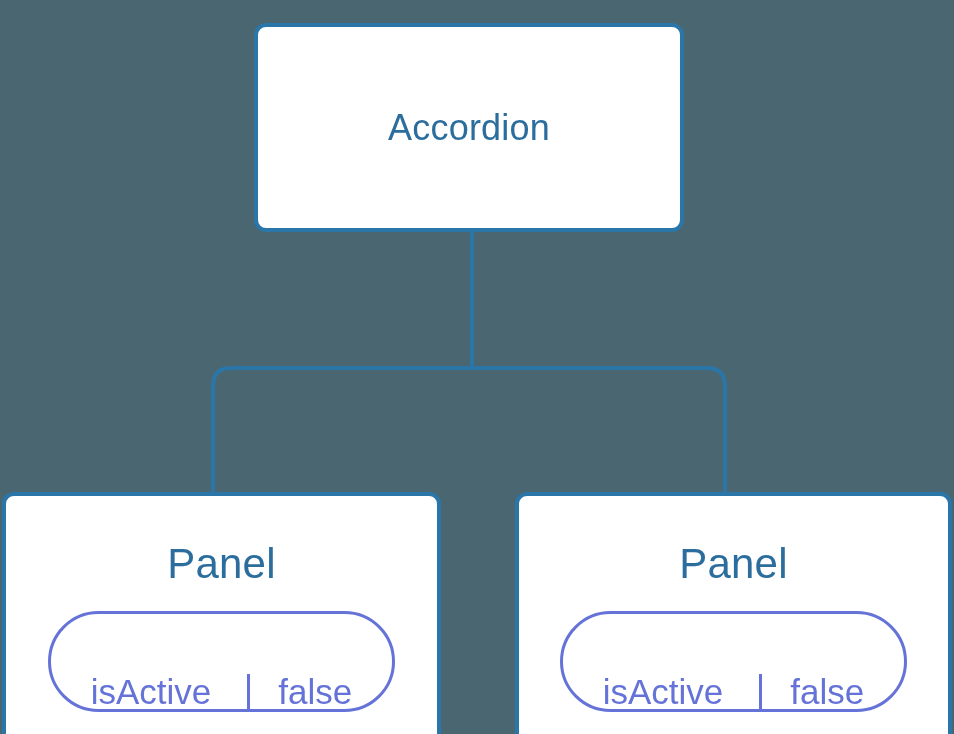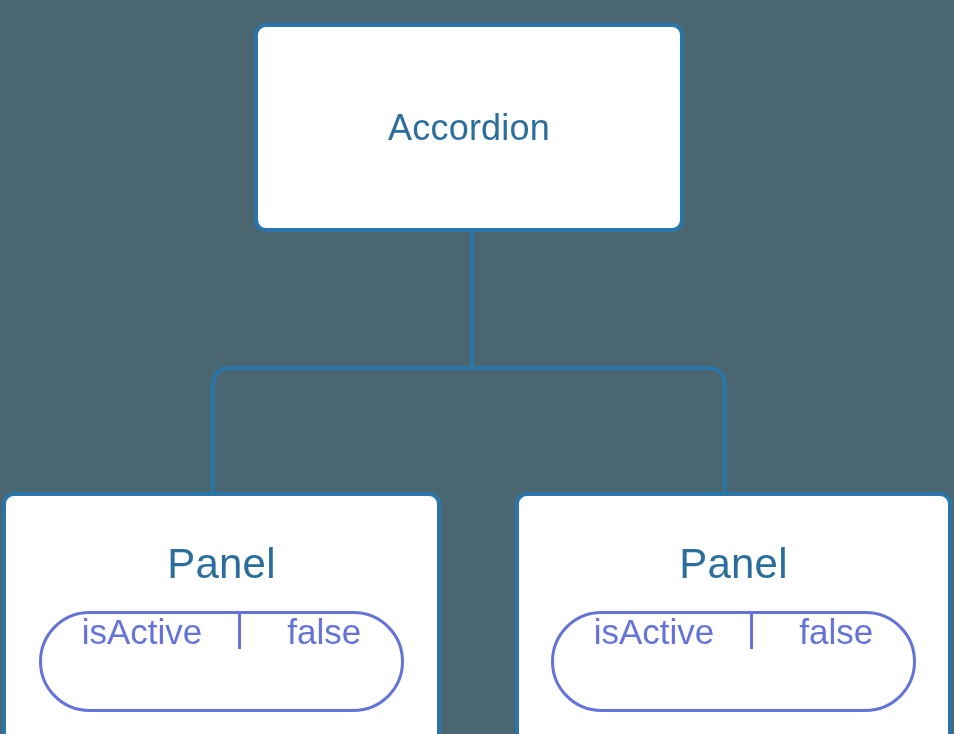--- a/index.html
+++ b/index.html
@@ -85,21 +85,21 @@
 
   .node-card.leaf-left .node-title,
   .node-card.leaf-right .node-title {
     margin-top: 47px;
   }
 
   
   .state-pill {
     margin-top: 26px;
     display: flex;
-    align-items: flex-start;
+    align-items: flex-end;
     box-sizing: border-box;
     height: 101px;
     border: 3px solid #6573d8;
     border-radius: 52px;
     background: #ffffff;
     overflow: hidden;
   }
 
   .pill-key,
   .pill-value {
@@ -112,21 +112,21 @@
     white-space: nowrap;
     box-sizing: border-box;
   }
 
   .pill-key {
     padding: 0 36px 0 40px;
     border-right: 3px solid #6573d8;
   }
 
   .pill-value {
-    padding: 0 40px 0 46px;
+    padding: 0 40px 0 28px;
   }
 </style>
 </head>
 <body>
 
 <div id="tree-canvas">
 
   <svg id="connectors" viewBox="0 0 954 734" width="954" height="734" aria-hidden="true">
 
     <path d="M 472 211 L 472 348" fill="none" stroke="#2b76a8" stroke-width="4" stroke-linecap="butt"></path>

